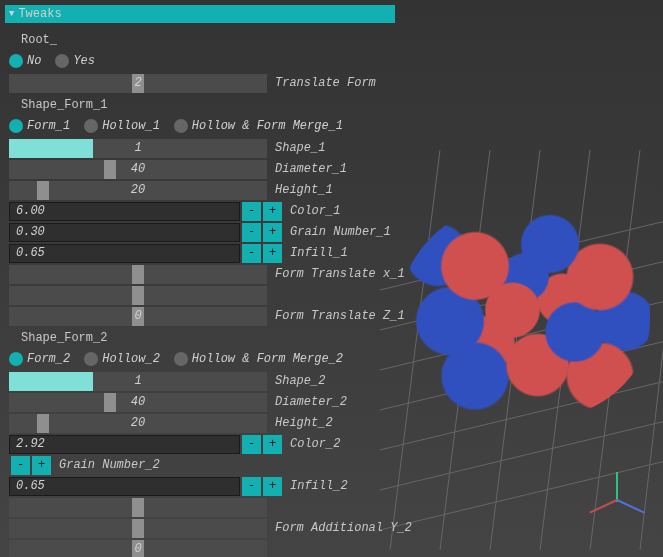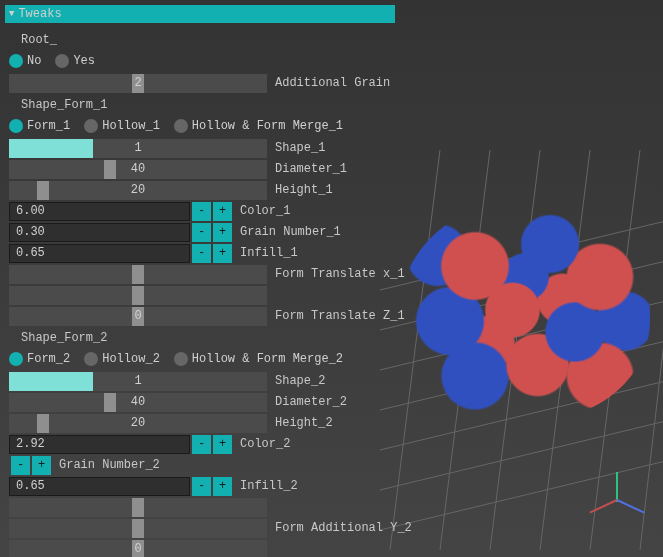--- a/index.html
+++ b/index.html
@@ -28,33 +28,33 @@
   .axis .x { position:absolute; left:28px; top:28px; width:2px; height:30px; background:#c05050; transform-origin:top; transform:rotate(65deg); }
   .axis .y { position:absolute; left:28px; top:28px; width:2px; height:30px; background:#5070e0; transform-origin:top; transform:rotate(-65deg); }
 
   .panel { position:absolute; left:5px; top:5px; width:390px; background:transparent; }
   .panel-header { background:#12b0b0; color:#000; height:18px; display:flex; align-items:center; padding:0 4px; }
   .panel-header .tri { margin-right:4px; font-size:9px; }
   .panel-body { padding:4px 4px 4px 4px; }
 
   .section-label { margin:6px 0 4px 12px; color:#c8c8c8; }
 
-  .row { display:flex; align-items:center; height:18px; margin-bottom:3px; }
+  .row { display:flex; align-items:center; height:18px; margin-bottom:3px;font-style:italic; }
   .radio-row { height:20px; }
   .radio { width:14px; height:14px; border-radius:50%; background:#666; margin-right:4px; flex:none; }
   .radio.on { background:#12b0b0; }
   .radio-label { margin-right:14px; }
 
   .slider-track { position:relative; height:19px; flex:none; width:258px; background:#4b4b4b; text-align:center; line-height:19px; color:#d0d0d0; }
   .slider-fill { position:absolute; left:0; top:0; bottom:0; background:#7fe0d8; }
   .slider-handle { position:absolute; top:0; bottom:0; width:12px; background:#8f8f8f; }
   .slider-value { position:relative; z-index:2; }
   .param-label { margin-left:8px; white-space:nowrap; color:#c8c8c8; }
 
-  .num-input { width:181px; height:19px; background:#2f2f2f; border:1px solid #1a1a1a; padding:0 6px; line-height:17px; color:#d0d0d0; flex:none; }
+  .num-input { width:231px; height:19px; background:#2f2f2f; border:1px solid #1a1a1a; padding:0 6px; line-height:17px; color:#d0d0d0; flex:none; }
   .pm-btn { width:19px; height:19px; background:#12b0b0; color:#1a1a1a; text-align:center; line-height:19px; margin-left:2px; flex:none; cursor:pointer; }
 
   .trans-track { width:258px; height:19px; background:#4b4b4b; position:relative; flex:none; text-align:center; line-height:19px; }
   .trans-handle { position:absolute; top:0; bottom:0; width:12px; background:#8f8f8f; }
 </style>
 </head>
 <body>
 
 <div class="viewport">
   <svg class="floor" viewBox="0 0 290 460">
@@ -94,21 +94,21 @@
       <div class="radio on"></div>
       <span class="radio-label">No</span>
       <div class="radio"></div>
       <span class="radio-label">Yes</span>
     </div>
     <div class="row">
       <div class="slider-track">
         <div class="slider-handle" style="left:123px"></div>
         <span class="slider-value">2</span>
       </div>
-      <span class="param-label">Additional Grain</span>
+      <span class="param-label">Translate Form</span>
     </div>
 
     <div class="section-label">Shape_Form_1</div>
     <div class="row radio-row">
       <div class="radio on"></div>
       <span class="radio-label">Form_1</span>
       <div class="radio"></div>
       <span class="radio-label">Hollow_1</span>
       <div class="radio"></div>
       <span class="radio-label">Hollow &amp; Form Merge_1</span>

